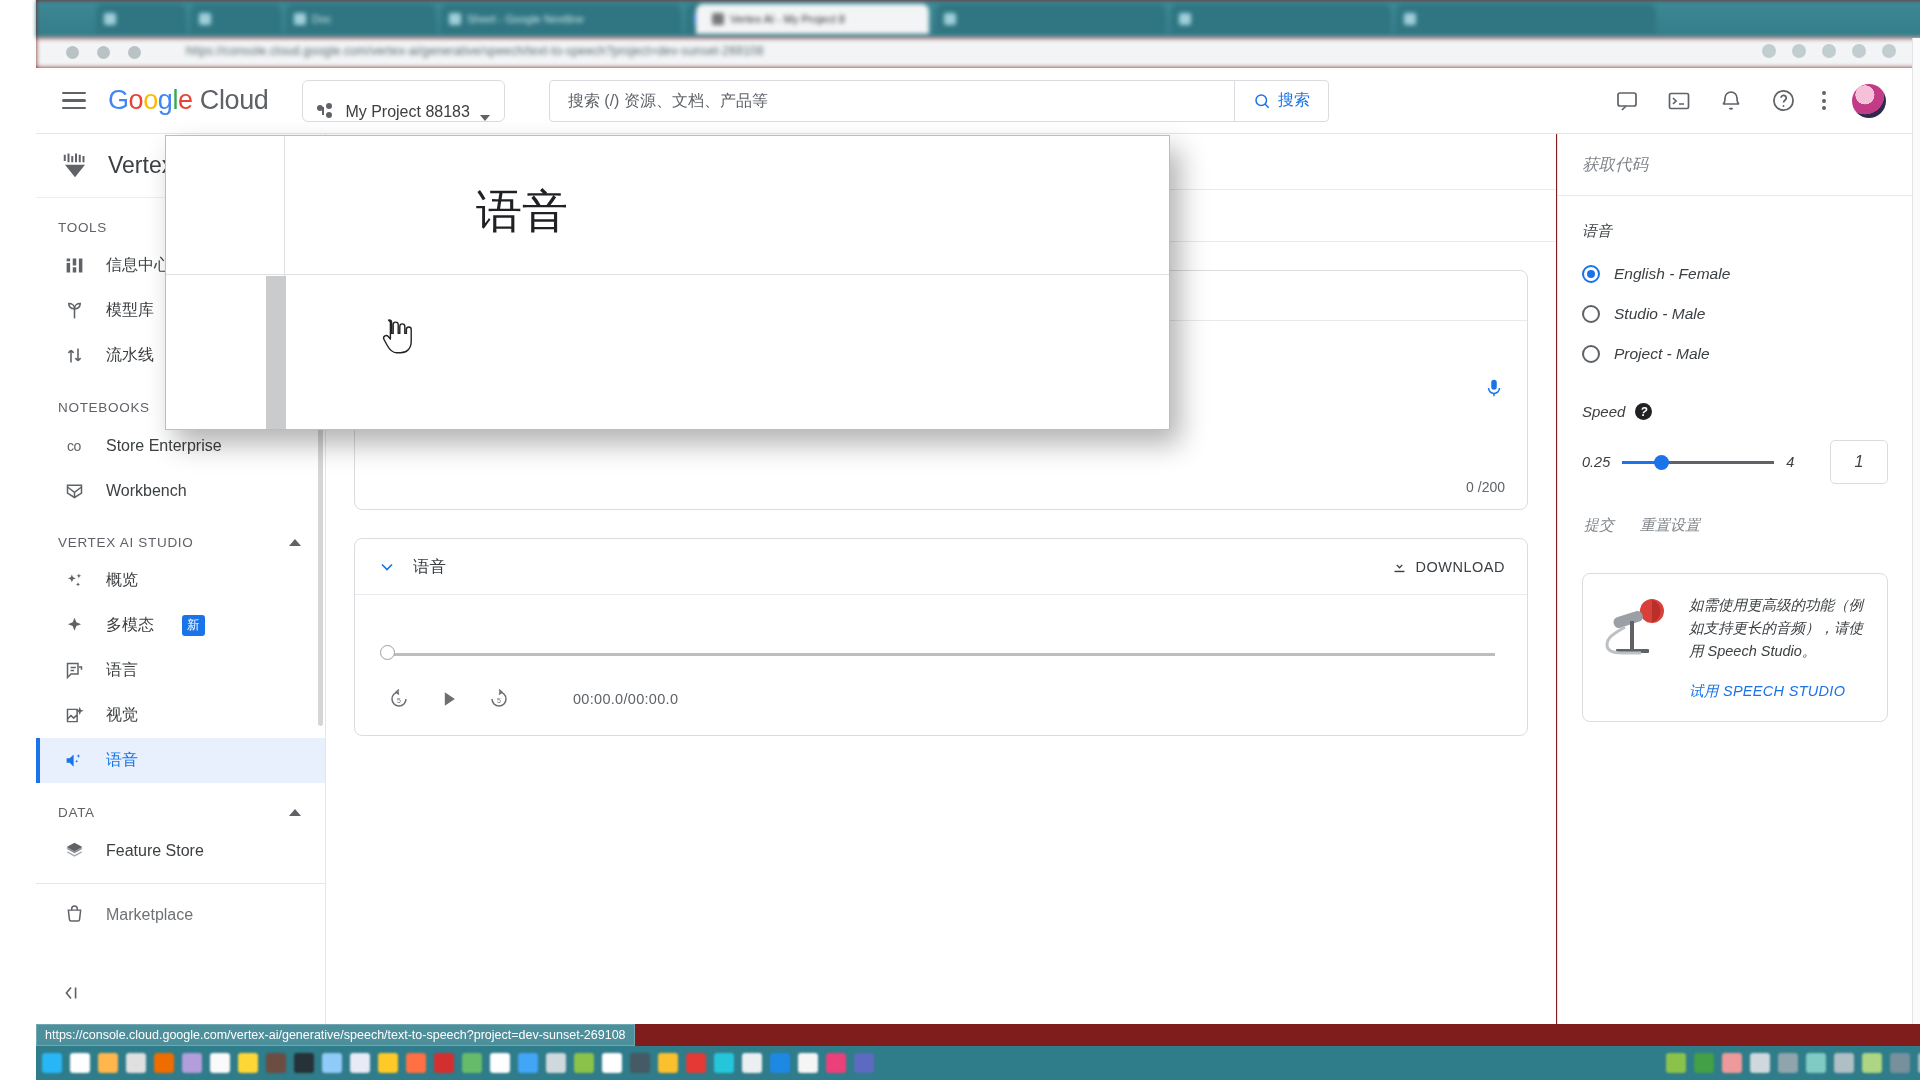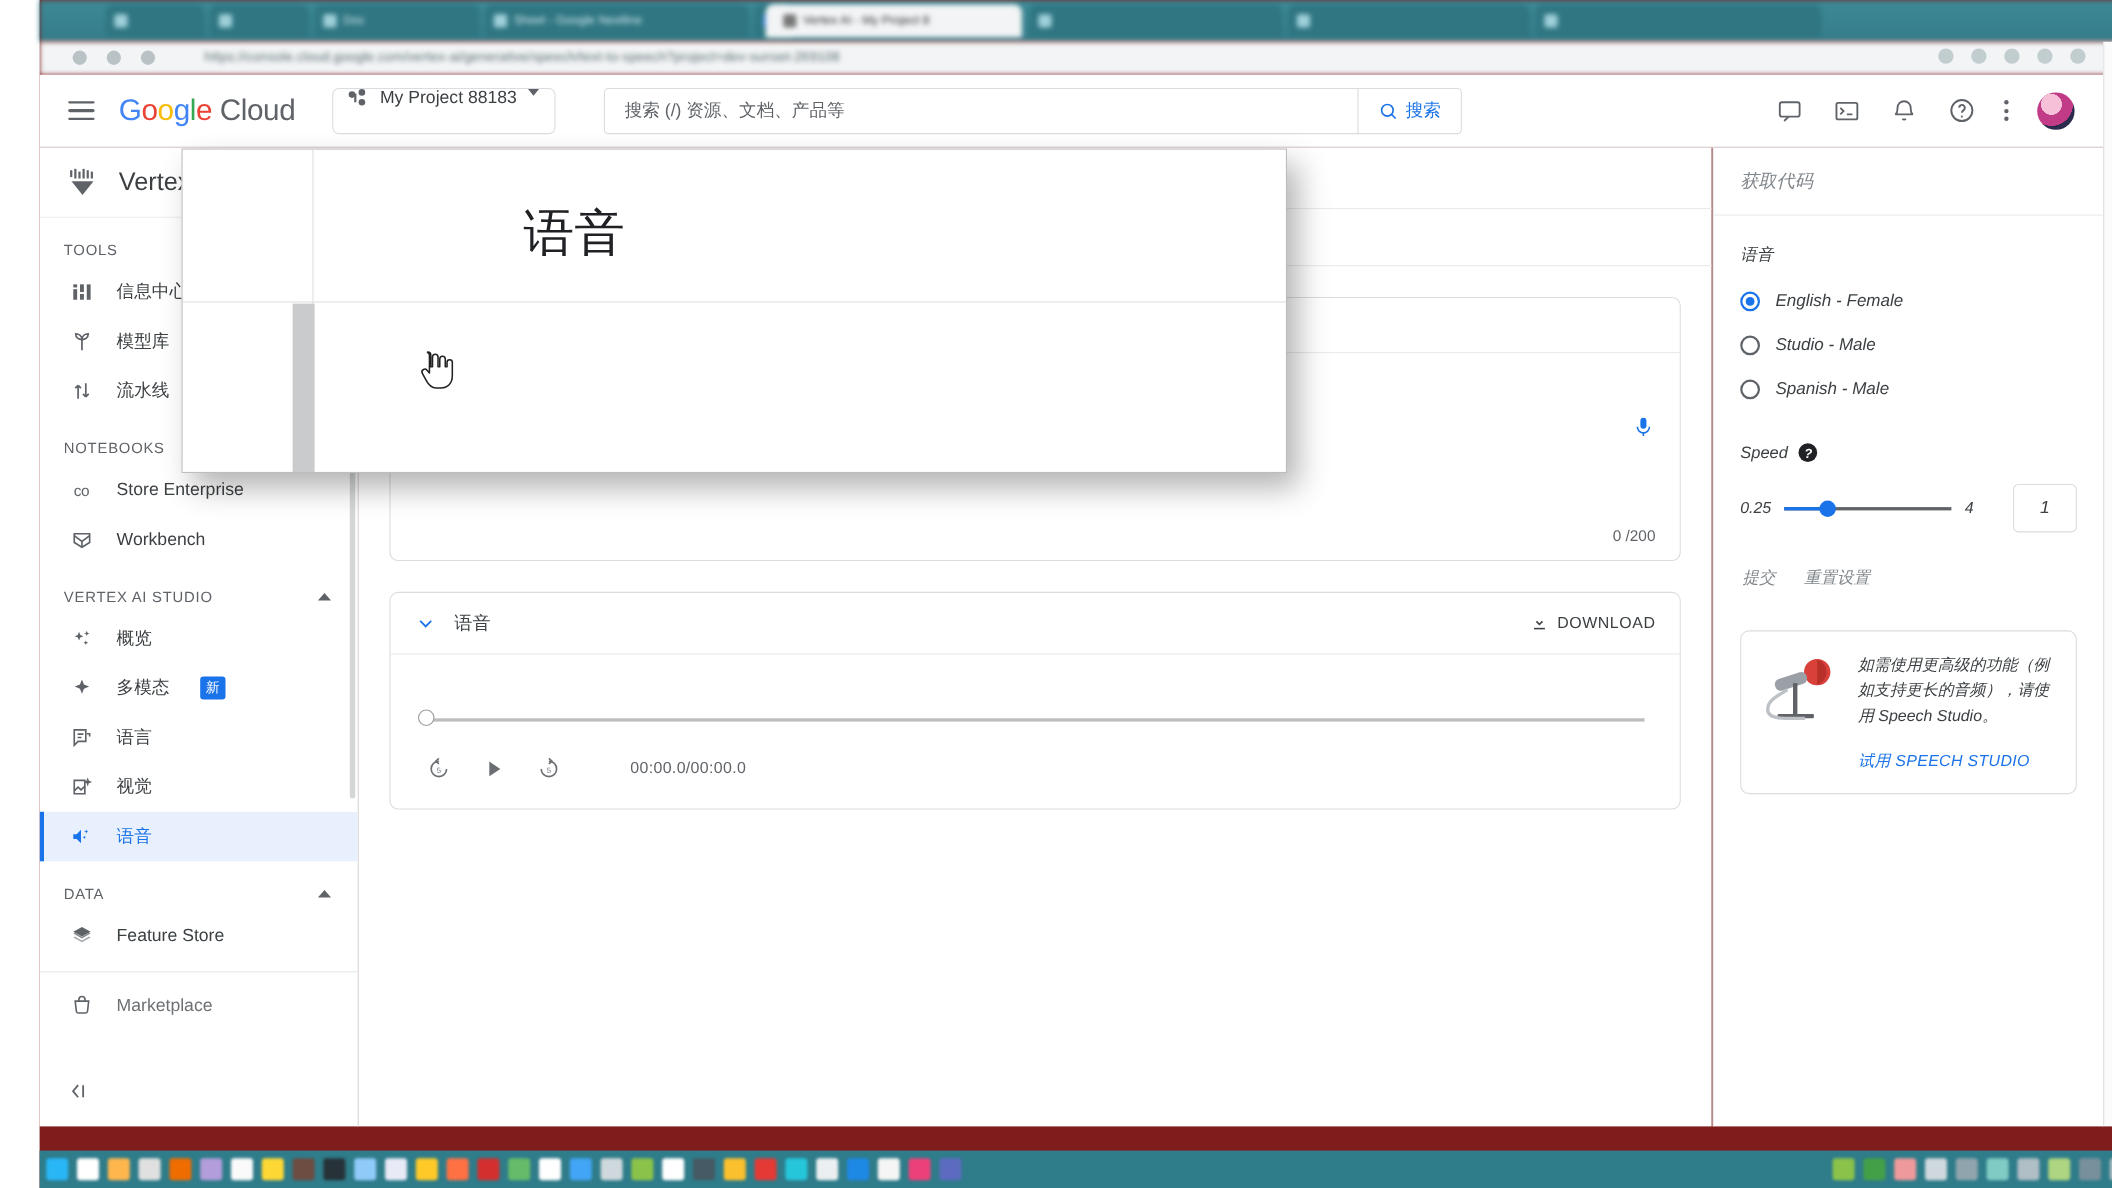--- a/index.html
+++ b/index.html
@@ -31,21 +31,21 @@
   
   .gc-header { position:absolute; left:0; top:68px; width:1876px; height:66px;
      background:#fff; border-bottom:1px solid #e4e6e8; display:flex; align-items:center; z-index:5;}
   .hamburger { width:24px; height:18px; margin-left:26px; margin-right:22px; cursor:pointer;
      display:flex; flex-direction:column; justify-content:space-between;}
   .hamburger span { display:block; height:2.4px; background:#5f6368; border-radius:2px;}
   .gc-logo { font-size:27px; letter-spacing:-.4px; white-space:nowrap;}
   .gc-logo .b{color:#4285f4}.gc-logo .r{color:#ea4335}.gc-logo .y{color:#fbbc05}
   .gc-logo .g{color:#34a853}.gc-logo .grey{color:#5f6368}
   .proj-chip { margin-left:34px; height:42px; border:1px solid #dadce0; border-radius:6px;
-     display:flex; align-items:flex-start; gap:10px; padding:0 14px; font-size:16px; color:#3c4043; cursor:pointer;}
+     display:flex; align-items:flex-end; gap:10px; padding:0 14px; font-size:16px; color:#3c4043; cursor:pointer;}
   .proj-ico { width:18px; height:18px; position:relative; }
   .proj-ico i{ position:absolute; background:#5f6368; border-radius:50%; display:block;}
   .proj-ico i:nth-child(1){ width:6px;height:6px; left:0; top:2px;}
   .proj-ico i:nth-child(2){ width:6px;height:6px; left:9px; top:0px;}
   .proj-ico i:nth-child(3){ width:6px;height:6px; left:9px; top:9px;}
   .proj-ico i:nth-child(4){ width:2px;height:8px; left:5px; top:4px; border-radius:0;}
   .caret-d { width:0;height:0;border-left:5px solid transparent;border-right:5px solid transparent;
      border-top:6px solid #5f6368;}
   .search-wrap { margin-left:44px; display:flex; align-items:center;
      height:42px; width:780px; border:1px solid #dadce0; border-radius:4px; background:#fff;}
@@ -530,21 +530,21 @@
       <div class="radio-row">
         <span class="radio on"></span>
         <span class="radio-label">English - Female</span>
       </div>
       <div class="radio-row">
         <span class="radio"></span>
         <span class="radio-label">Studio - Male</span>
       </div>
       <div class="radio-row">
         <span class="radio"></span>
-        <span class="radio-label">Spanish - Male</span>
+        <span class="radio-label">Project - Male</span>
       </div>
 
       <div class="speed-row">
         <span class="speed-lbl">Speed</span>
         <span class="help-ico">?</span>
       </div>
       <div class="slider-row">
         <span class="smin">0.25</span>
         <span class="strack">
           <span class="sfill"></span>
@@ -606,20 +606,21 @@
     <div class="mg-scroll"></div>
     <div class="mg-title">语音</div>
 
   </div>
   <div class="cursor-hand">
     <svg width="34" height="40" viewBox="0 0 34 40">
       <path d="M8 2c1.5 0 2.6 1.2 2.6 2.6v10.8h1.6V6.6c0-1.4 1.1-2.5 2.5-2.5s2.5 1.1 2.5 2.5v8.8h1.6V8.4c0-1.4 1.1-2.5 2.5-2.5s2.5 1.1 2.5 2.5v7h1.6v-4c0-1.3 1.1-2.4 2.4-2.4s2.4 1.1 2.4 2.4v12.1c0 7-4.3 11.2-10.6 11.2h-4.2c-4.3 0-6.5-2.4-9.1-7.2L3 21.5c-.7-1.3-.3-2.9 1-3.6 1.1-.6 2.4-.3 3.2.6l2.2 2.5V4.6C9.4 3.2 6.5 2 8 2z" fill="#fff" stroke="#222" stroke-width="1.4" stroke-linejoin="round"></path>
     </svg>
   </div>
 
+  <div class="statusbar">https://console.cloud.google.com/vertex-ai/generative/speech/text-to-speech?project=dev-sunset-269108</div>
 
   <div class="taskbar">
     <i class="tb-ico" style="background:#29b6f6"></i>
     <i class="tb-ico" style="background:#ffffff"></i>
     <i class="tb-ico" style="background:#ffb74d"></i>
     <i class="tb-ico" style="background:#e0e0e0"></i>
     <i class="tb-ico" style="background:#ef6c00"></i>
     <i class="tb-ico" style="background:#b39ddb"></i>
     <i class="tb-ico" style="background:#fafafa"></i>
     <i class="tb-ico" style="background:#fdd835"></i>

